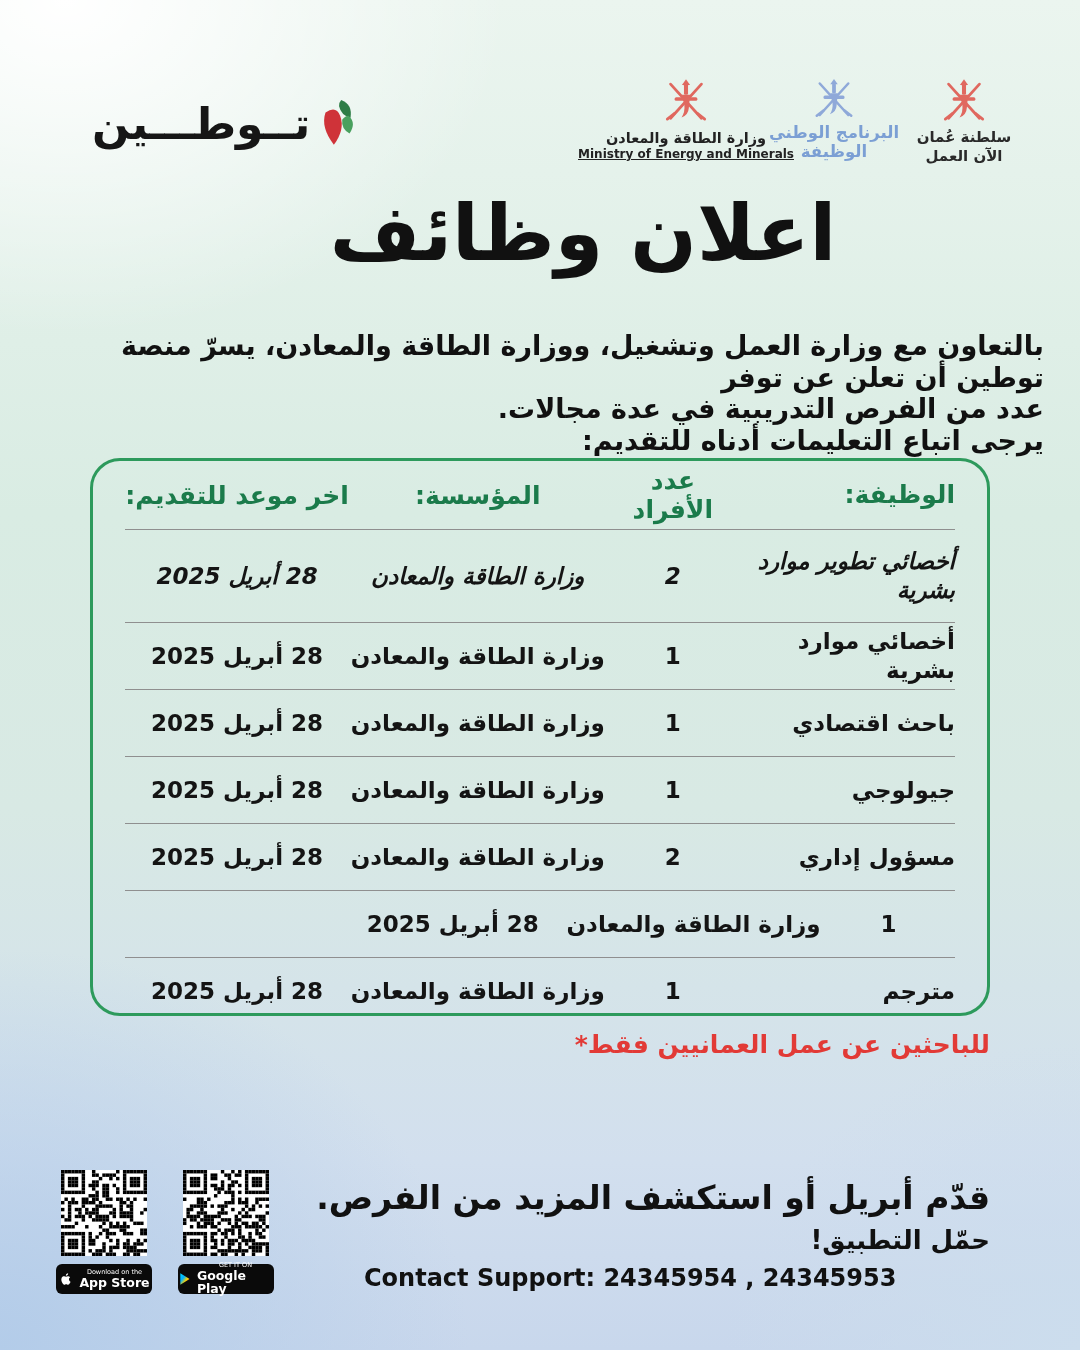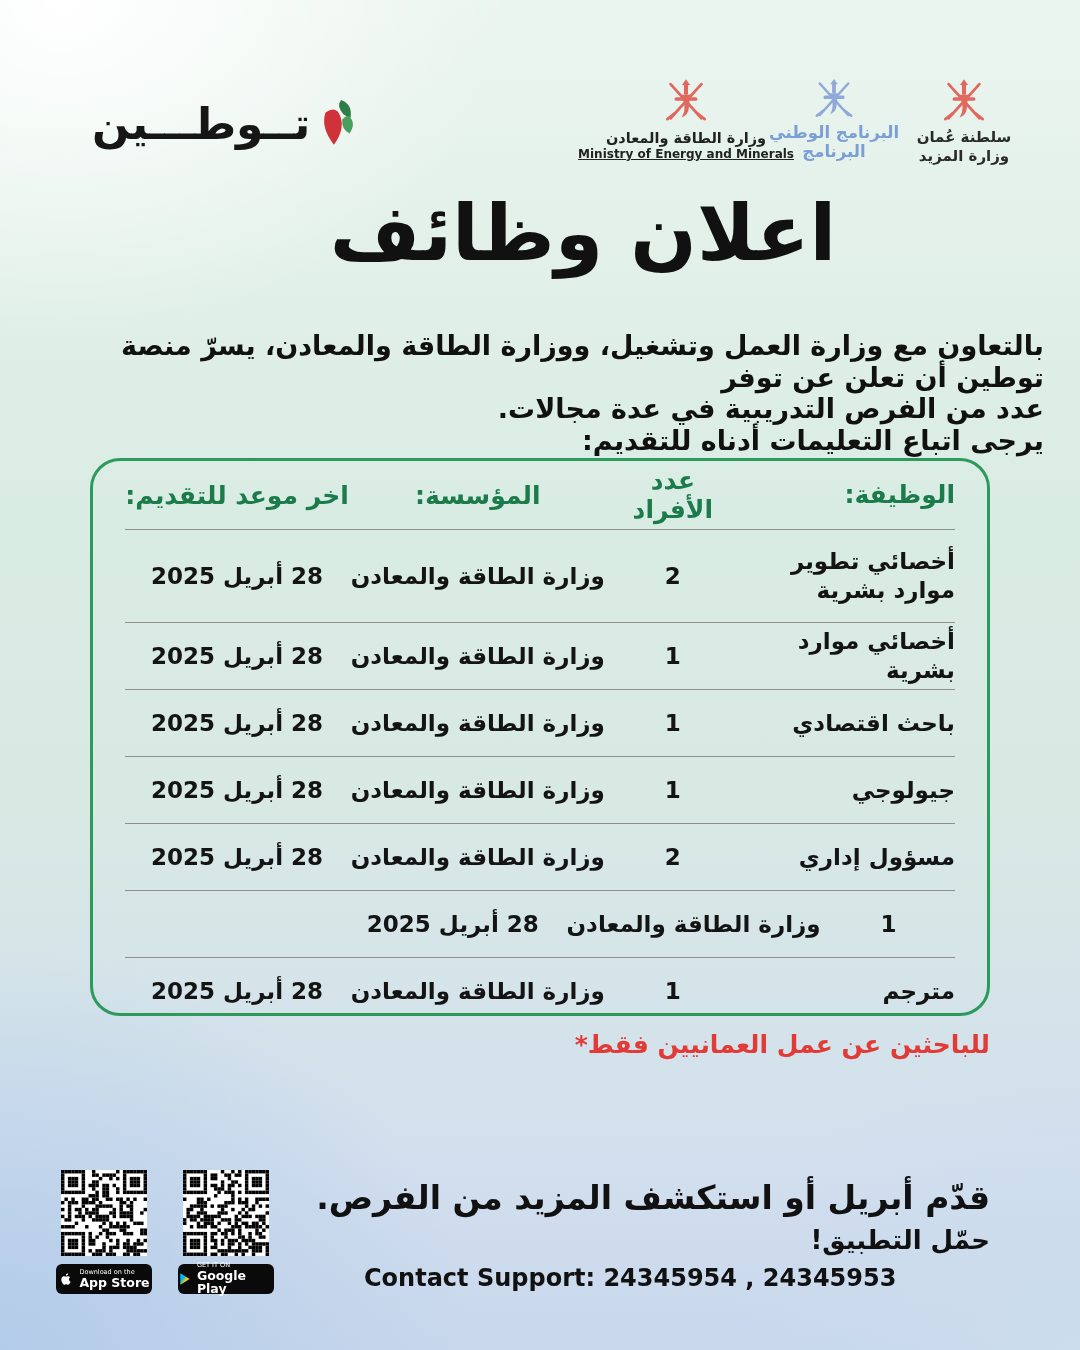--- a/index.html
+++ b/index.html
@@ -58,21 +58,21 @@
     box-sizing:border-box;
     padding:0 32px;
     direction:rtl;
   }
   .t-row{
     display:flex;align-items:center;
     min-height:66px;
     border-top:1.5px solid #8f8f8f;
   }
   .t-row.head{border-top:none;min-height:68px;}
-  .t-row.first{min-height:92px;}
+  .t-row.first{min-height:92px;font-style:italic;}
   .cell{box-sizing:border-box;}
   .c-job{flex:0 0 26%;text-align:right;font-size:23px;line-height:1.25;}
   .c-count{flex:0 0 16%;text-align:center;font-size:23px;}
   .c-org{flex:0 0 31%;text-align:center;font-size:23px;}
   .c-date{flex:0 0 27%;text-align:center;font-size:23px;}
   .t-row.head .cell{color:#1b7b4b;font-size:25px;}
 
   .note{
     position:absolute;top:1030px;right:90px;
     direction:rtl;text-align:right;
@@ -82,21 +82,21 @@
   
   .qr-stack{position:absolute;top:1170px;display:flex;flex-direction:column;align-items:center;gap:8px;}
   .qr-stack.one{left:56px;}
   .qr-stack.two{left:178px;}
   .qr{width:86px;height:86px;background:#fff;}
   .badge{
     width:96px;height:30px;background:#0a0a0a;border-radius:6px;
     display:flex;align-items:center;justify-content:center;gap:5px;color:#fff;
   }
   .badge-txt{display:flex;flex-direction:column;line-height:1.05;}
-  .badge-top{font-size:6.5px;font-weight:normal;}
+  .badge-top{font-size:6.5px;font-weight:normal;text-align:center;}
   .badge-bottom{font-size:12.5px;}
   .cta{
     position:absolute;top:1178px;right:90px;
     direction:rtl;text-align:right;color:#111;
   }
   .cta-1{font-size:33px;margin:0;}
   .cta-2{font-size:26px;margin:8px 0 0 0;}
   .support{
     position:absolute;left:364px;top:1264px;
     font-size:24px;color:#111;direction:ltr;margin:0;
@@ -146,40 +146,40 @@
           <path d="M55 53 L46 46"></path>
         </g>
         <g fill="currentColor">
           <path d="M32 4 l5 7 h-10 z"></path>
           <rect x="29.5" y="10" width="5" height="13" rx="1.5"></rect>
           <path d="M27 23 h10 l-1.5 16 q-0.5 9 -9 12 q4.5 -7 3.5 -15 z"></path>
           <rect x="18" y="26" width="28" height="4.5" rx="2"></rect>
         </g>
       </svg>
       <span class="gov-blue">البرنامج الوطني</span>
-      <span class="gov-blue">البرنامج</span>
+      <span class="gov-blue">الوظيفة</span>
     </div>
 
     <div class="gov-logo narrow">
       <svg class="emblem emblem-labour" width="52" height="52" viewBox="0 0 64 64">
         <g fill="none" stroke="currentColor" stroke-width="3.4" stroke-linecap="round">
           <path d="M13 10 L51 52"></path>
           <path d="M51 10 L13 52"></path>
           <path d="M9 53 L18 46"></path>
           <path d="M55 53 L46 46"></path>
         </g>
         <g fill="currentColor">
           <path d="M32 4 l5 7 h-10 z"></path>
           <rect x="29.5" y="10" width="5" height="13" rx="1.5"></rect>
           <path d="M27 23 h10 l-1.5 16 q-0.5 9 -9 12 q4.5 -7 3.5 -15 z"></path>
           <rect x="18" y="26" width="28" height="4.5" rx="2"></rect>
         </g>
       </svg>
       <span class="gov-cal">سلطنة عُمان</span>
-      <span class="gov-cal">وزارة المزيد</span>
+      <span class="gov-cal">الآن العمل</span>
     </div>
   </div>
 
   <h1 class="title">اعلان وظائف</h1>
 
   <p class="intro">
     <span>بالتعاون مع وزارة العمل وتشغيل، ووزارة الطاقة والمعادن، يسرّ منصة توطين أن تعلن عن توفر</span>
     <span>عدد من الفرص التدريبية في عدة مجالات.</span>
     <span>يرجى اتباع التعليمات أدناه للتقديم:</span>
   </p>

